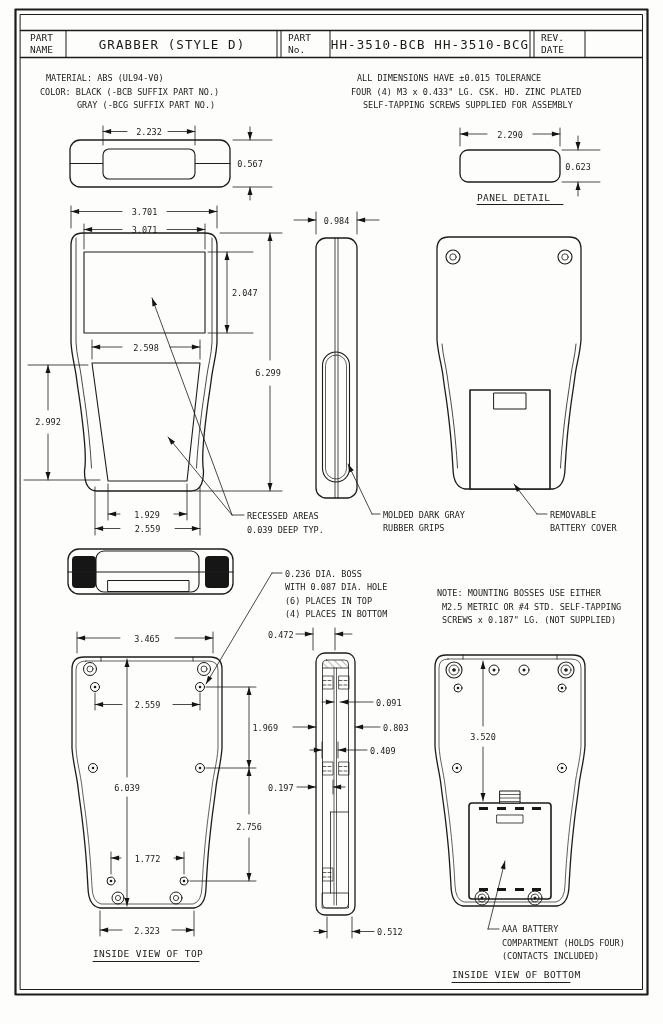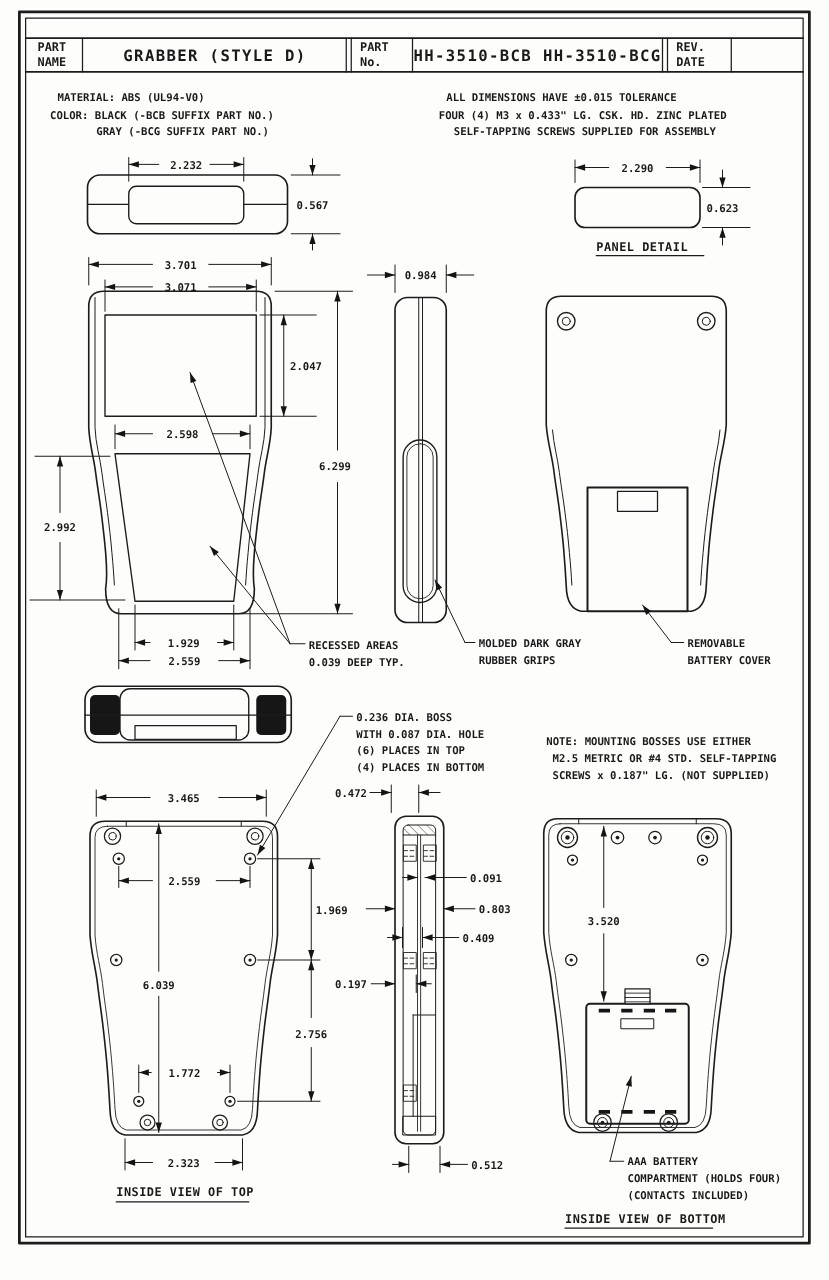--- a/index.html
+++ b/index.html
@@ -1,16 +1,16 @@
 <!DOCTYPE html>
 <html><head>
 <meta charset="utf-8">
 <style>
   html,body{margin:0;padding:0;background:#fdfdfc;}
-  #page{position:relative;width:663px;height:1024px;background:#fdfdfc;overflow:hidden;font-weight:bold;}
+  #page{position:relative;width:663px;height:1024px;background:#fdfdfc;overflow:hidden;}
   svg{font-family:"DejaVu Sans Mono", monospace;}
   svg text{fill:#1a1a1a;stroke:none;}
   .s{stroke:#1c1c1c;fill:none;stroke-linejoin:round;stroke-linecap:round;}
   .sw2{stroke-width:2.2}.sw16{stroke-width:1.6}.sw13{stroke-width:1.3}
   .sw11{stroke-width:1.1}.sw1{stroke-width:1}.sw08{stroke-width:0.8}.sw07{stroke-width:0.7}
   .fw{fill:#fdfdfc;}
   .fb{fill:#161616;stroke:none;}
   .dot{fill:#1c1c1c;stroke:none;}
   .dash{stroke-dasharray:3 2;}
   .dim{font-size:8.5px;}

